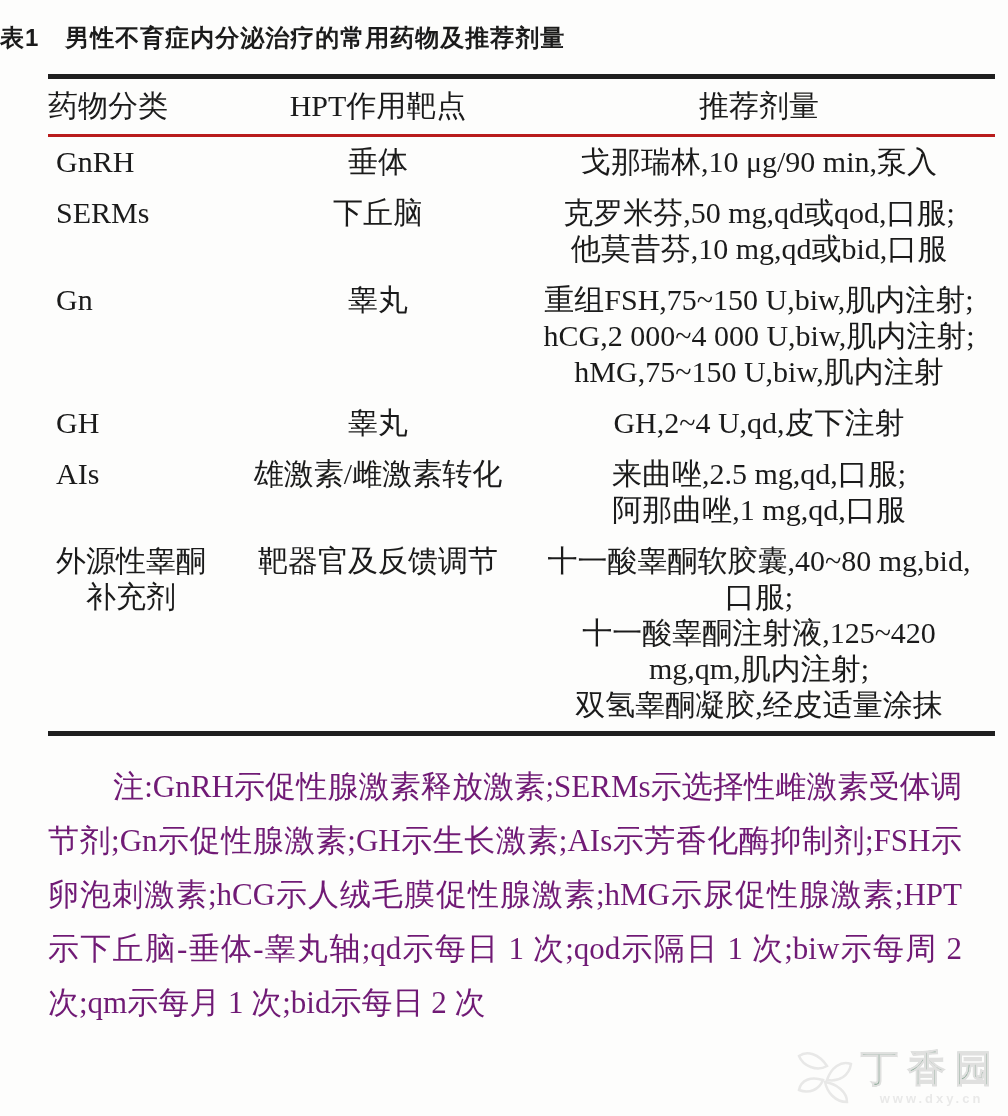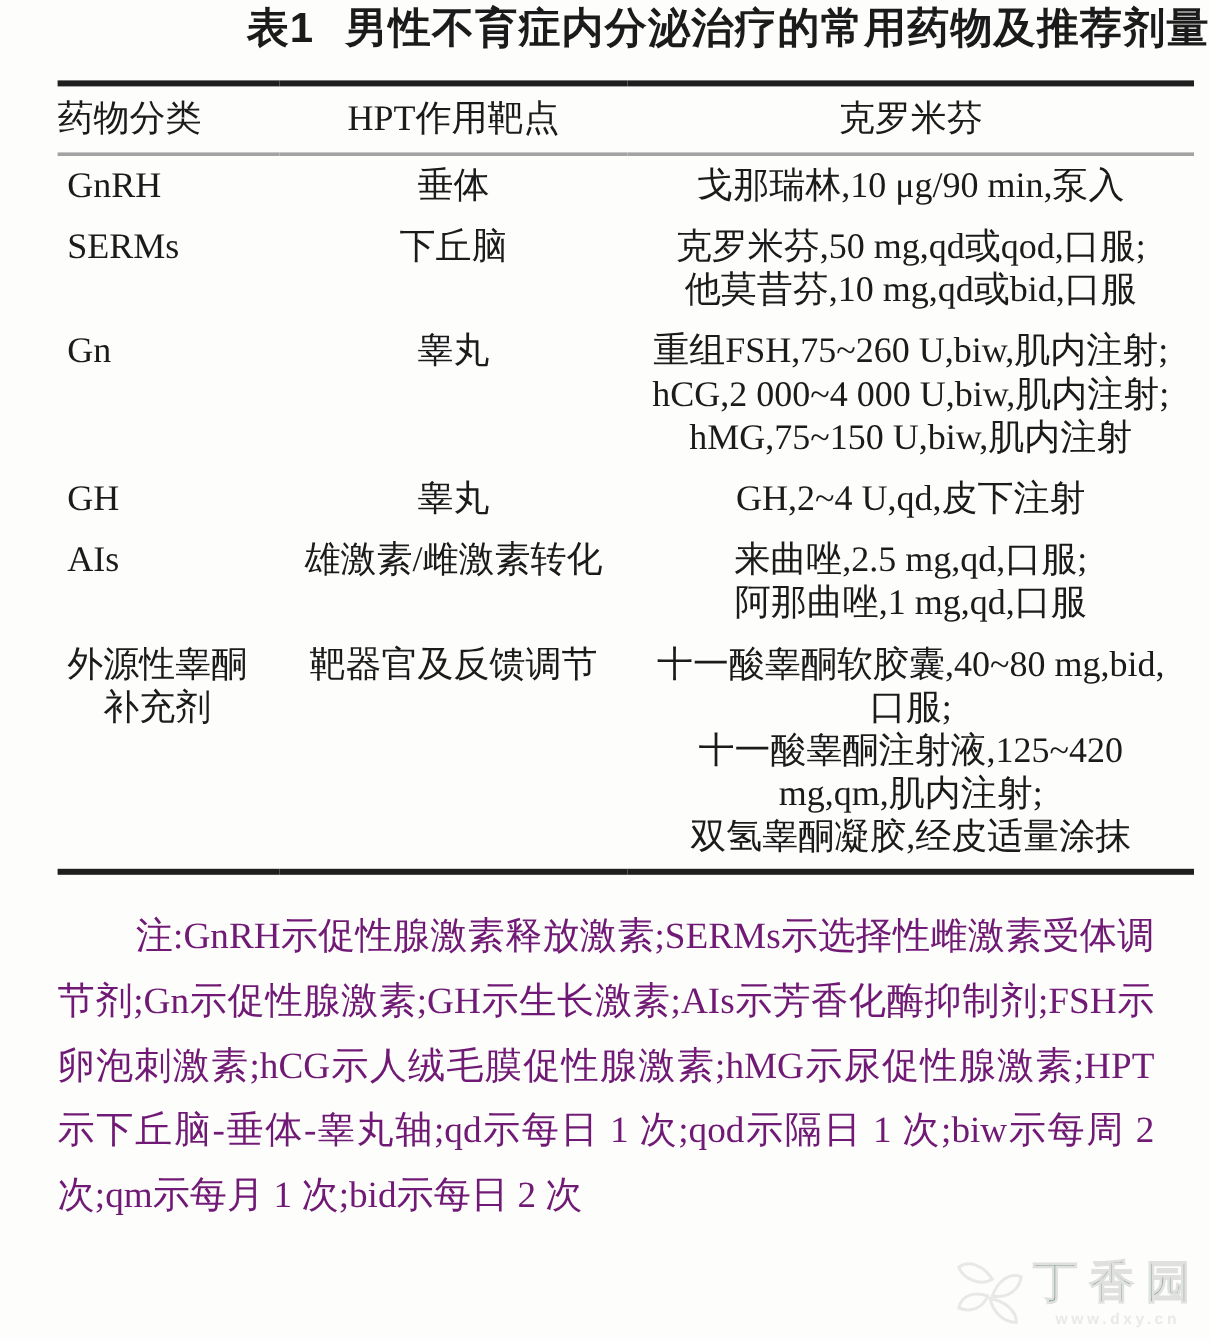--- a/index.html
+++ b/index.html
@@ -8,44 +8,45 @@
     background: #fdfdfc;
     font-family: "Liberation Serif", "DejaVu Serif", serif;
     color: #1b1b1b;
     overflow: hidden;
     position: relative;
   }
   .page { position: relative; width: 1008px; height: 1116px; }
 
   
   .caption {
-    text-align: right;
+    text-align: left;
+    padding-top: 22px;
     font-family: "Liberation Sans", "DejaVu Sans", sans-serif;
     font-weight: 700;
-    font-size: 35px;
+    font-size: 24px;
     letter-spacing: 1px;
     white-space: nowrap;
   }
   .caption .cap-label { margin-right: 26px; }
 
   
   table.drug-table {
     border-collapse: collapse;
     table-layout: fixed;
     margin: 20px 0 0 48px;
     width: 947px;
     border-top: 5px solid #1f1f1f;
     border-bottom: 5px solid #1f1f1f;
     font-size: 30px;
     line-height: 36px;
   }
   table.drug-table thead th {
     font-weight: normal;
     padding: 9px 0 10px 0;
-    border-bottom: 3px solid #a3a3a3;
+    border-bottom: 3px solid #b91c1c;
     font-size: 30px;
   }
   th.col-category { width: 185px; text-align: left; padding-left: 8px; }
   th.col-target   { width: 290px; text-align: center; }
   th.col-dosage   { width: 472px; text-align: center; }
 
   td { vertical-align: top; padding: 7px 0 8px 0; }
   td.cell-category { text-align: left; padding-left: 8px; }
   td.cell-category .cat-lines { display: inline-block; text-align: center; }
   td.cell-target   { text-align: center; }
@@ -99,21 +100,21 @@
 
   <div class="caption">
     <span class="cap-label">表1</span><span>男性不育症内分泌治疗的常用药物及推荐剂量</span>
   </div>
 
   <table class="drug-table">
     <thead>
       <tr>
         <th class="col-category">药物分类</th>
         <th class="col-target">HPT作用靶点</th>
-        <th class="col-dosage">克罗米芬</th>
+        <th class="col-dosage">推荐剂量</th>
       </tr>
     </thead>
     <tbody id="table-body">
         <tr>
           <td class="cell-category"><span class="cat-lines"><div>GnRH</div></span></td>
           <td class="cell-target">垂体</td>
           <td class="cell-dosage">
             <div class="dosage-entry">戈那瑞林,10 μg/90 min,泵入</div>
           </td>
         </tr>
@@ -122,21 +123,21 @@
           <td class="cell-target">下丘脑</td>
           <td class="cell-dosage">
             <div class="dosage-entry">克罗米芬,50 mg,qd或qod,口服;</div>
             <div class="dosage-entry">他莫昔芬,10 mg,qd或bid,口服</div>
           </td>
         </tr>
         <tr>
           <td class="cell-category"><span class="cat-lines"><div>Gn</div></span></td>
           <td class="cell-target">睾丸</td>
           <td class="cell-dosage">
-            <div class="dosage-entry">重组FSH,75~260 U,biw,肌内注射;</div>
+            <div class="dosage-entry">重组FSH,75~150 U,biw,肌内注射;</div>
             <div class="dosage-entry">hCG,2 000~4 000 U,biw,肌内注射;</div>
             <div class="dosage-entry">hMG,75~150 U,biw,肌内注射</div>
           </td>
         </tr>
         <tr>
           <td class="cell-category"><span class="cat-lines"><div>GH</div></span></td>
           <td class="cell-target">睾丸</td>
           <td class="cell-dosage">
             <div class="dosage-entry">GH,2~4 U,qd,皮下注射</div>
           </td>

